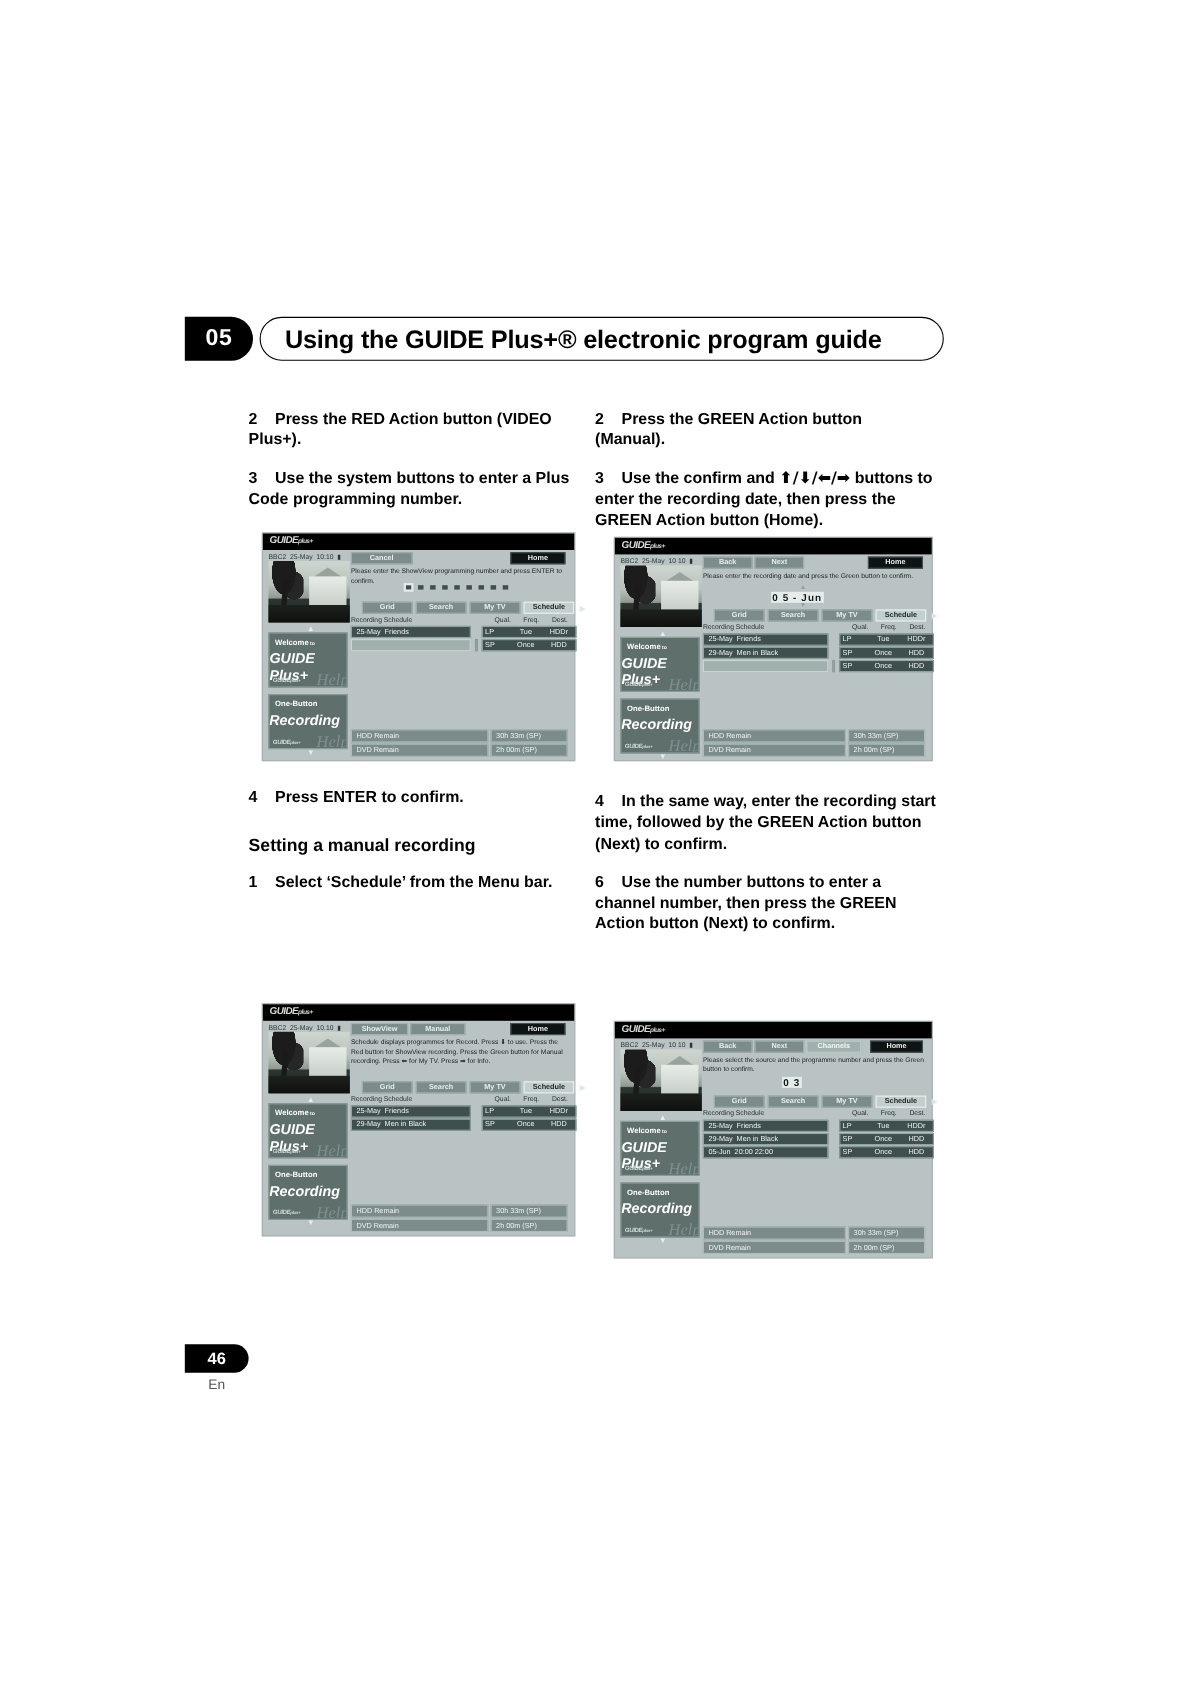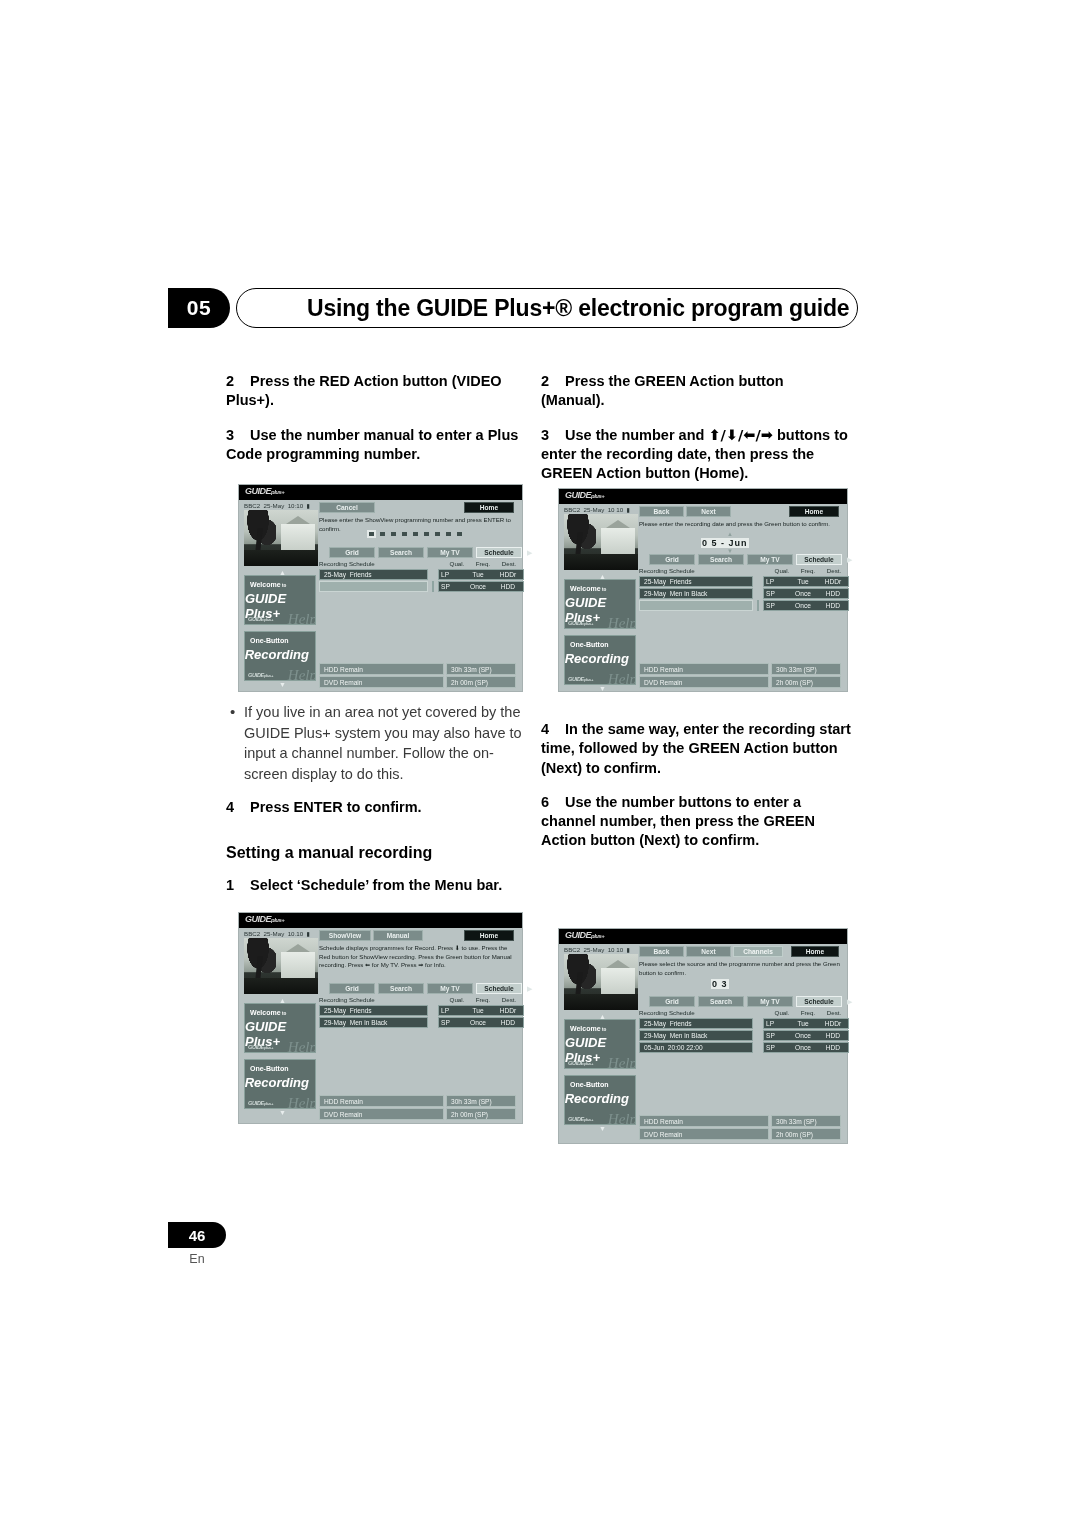--- a/index.html
+++ b/index.html
@@ -15,21 +15,21 @@
   .hdr-num{
     position:absolute;left:0;top:0;width:62px;height:40px;background:#000;
     border-radius:0 20px 20px 0;color:#fff;font-weight:bold;font-size:21px;
     display:flex;align-items:center;justify-content:center;letter-spacing:0.5px;
   }
   .hdr-pill{
     position:absolute;left:68px;top:0;right:0;height:40px;
     border:1.6px solid #000;border-radius:20px;
     display:flex;align-items:center;padding-left:22px;box-sizing:border-box;
   }
-  .hdr-title{font-size:23px;font-weight:bold;letter-spacing:-0.2px;margin-left:48px;}
+  .hdr-title{font-size:23px;font-weight:bold;letter-spacing:-0.2px;}
 
   
   .colL{position:absolute;left:226px;top:372px;width:300px;}
   .colR{position:absolute;left:541px;top:372px;width:310px;}
 
   .step{font-size:14.5px;font-weight:bold;line-height:1.33;margin-bottom:15px;}
   .step .n{display:inline-block;width:24px;}
   .bullets{margin:0;padding:0;list-style:none;}
   .bullets li{
     position:relative;padding-left:18px;font-size:14.5px;line-height:1.42;
@@ -185,21 +185,21 @@
     <div class="hdr-pill">
       <span class="hdr-title">Using the GUIDE Plus+® electronic program guide</span>
     </div>
   </div>
 
   <div class="colL">
     <div class="step">
       <span class="n">2</span><span>Press the RED Action button (VIDEO Plus+).</span>
     </div>
     <div class="step">
-      <span class="n">3</span><span>Use the number manual to enter a Plus Code  programming number.</span>
+      <span class="n">3</span><span>Use the system buttons to enter a Plus Code  programming number.</span>
     </div>
   </div>
 
   <div class="shot" id="shot1" style="left:238px;top:484px;width:285px;height:208px;">
       <div class="topbar"></div>
       <div class="logo">GUIDE<span class="sm">plus+</span></div>
       <div class="chline">BBC2&nbsp;&nbsp;25-May&nbsp;&nbsp;10:10&nbsp;&nbsp;<span class="lock">▮</span></div>
       <div class="vid">
         <div class="tree"></div>
         <div class="trunk"></div>
@@ -268,23 +268,20 @@
         <div class="lbl" style="width:125px;">HDD Remain</div>
         <div class="val" style="left:127px;width:70px;">30h 33m (SP)</div>
       </div>
       <div class="remain" style="left:80px;top:191px;width:197px;">
         <div class="lbl" style="width:125px;">DVD Remain</div>
         <div class="val" style="left:127px;width:70px;">2h 00m (SP)</div>
       </div>
     </div>
 
   <div style="position:absolute;left:226px;top:702px;width:302px;">
-    <ul class="bullets">
-      <li>If you live in an area not yet covered by the GUIDE Plus+ system you may also have to input a channel number. Follow the on-screen display to do this.</li>
-    </ul>
     <div class="step" style="margin-top:14px;">
       <span class="n">4</span><span>Press ENTER to confirm.</span>
     </div>
     <div class="subhead">Setting a manual recording</div>
     <div class="step">
       <span class="n">1</span><span>Select ‘Schedule’ from the Menu bar.</span>
     </div>
   </div>
 
   <div class="shot" id="shot3" style="left:238px;top:912px;width:285px;height:212px;">
@@ -351,21 +348,21 @@
         <div class="lbl" style="width:125px;">DVD Remain</div>
         <div class="val" style="left:127px;width:70px;">2h 00m (SP)</div>
       </div>
     </div>
 
   <div class="colR">
     <div class="step">
       <span class="n">2</span><span>Press the GREEN Action button (Manual).</span>
     </div>
     <div class="step">
-      <span class="n">3</span><span>Use the number and </span><span class="arrows">⬆/⬇/⬅/➡</span><span> buttons to enter the recording date, then press the GREEN Action button (Home).</span>
+      <span class="n">3</span><span>Use the confirm and </span><span class="arrows">⬆/⬇/⬅/➡</span><span> buttons to enter the recording date, then press the GREEN Action button (Home).</span>
     </div>
   </div>
 
   <div class="shot" id="shot2" style="left:558px;top:488px;width:290px;height:204px;">
       <div class="topbar"></div>
       <div class="logo">GUIDE<span class="sm">plus+</span></div>
       <div class="chline">BBC2&nbsp;&nbsp;25-May&nbsp;&nbsp;10 10&nbsp;&nbsp;<span class="lock">▮</span></div>
       <div class="vid">
         <div class="tree"></div>
         <div class="trunk"></div>

